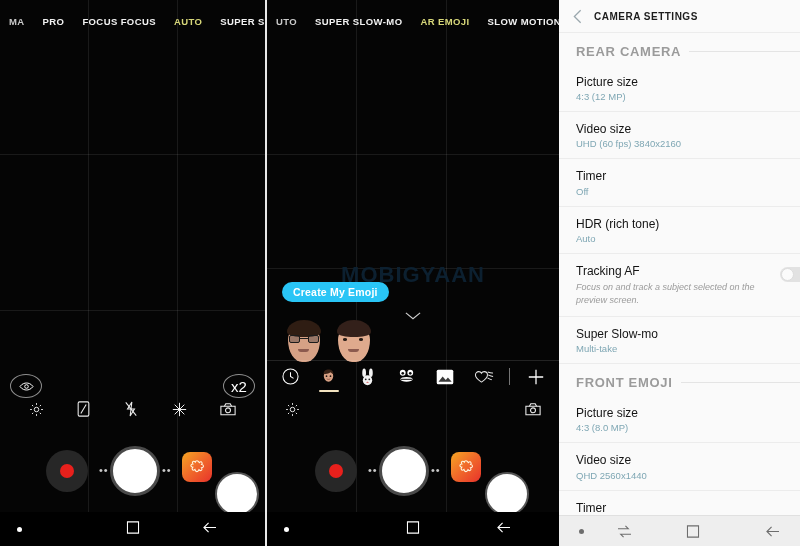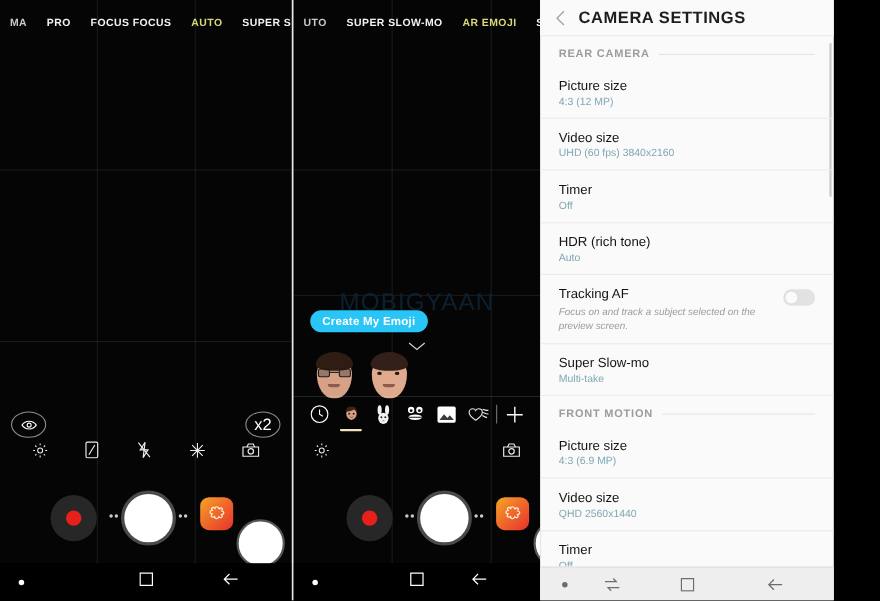--- a/index.html
+++ b/index.html
@@ -12,21 +12,21 @@
   .stage { position: relative; width: 800px; height: 546px; display: flex; }
 
   
   .cam-panel {
     position: relative;
     width: 265px; height: 546px;
     background: #050505;
     overflow: hidden;
     flex: 0 0 auto;
   }
-  .cam-panel.p2 { width: 224px; }
+  .cam-panel.p2 { width: 292px; }
   .panel-sep {
     width: 2px; height: 546px; background: #e9e9e9; flex: 0 0 auto;
   }
 
   
   .mode-bar {
     position: absolute; top: 0; left: 0; right: 0; height: 42px;
     display: flex; align-items: center;
     white-space: nowrap;
     overflow: hidden;
@@ -39,21 +39,21 @@
   .mode-item.dim { color: #c9c9c9; }
 
   
   .grid-lines { position: absolute; left: 0; right: 0; top: 0; bottom: 0; }
   .gl-v { position: absolute; top: 0; bottom: 0; width: 1px; background: rgba(255,255,255,.085); }
   .gl-h { position: absolute; left: 0; right: 0; height: 1px; background: rgba(255,255,255,.085); }
 
   
   .watermark {
     position: absolute; left: 50%; top: 262px; transform: translateX(-50%);
-    font-size: 22px; font-weight: normal; letter-spacing: 1px;
+    font-size: 22px; font-weight: bold; letter-spacing: 1px;
     color: #0d2233; opacity: .95; white-space: nowrap;
     pointer-events: none;
   }
 
   
   .round-btn {
     position: absolute;
     width: 32px; height: 24px; border-radius: 50%;
     border: 1px solid rgba(255,255,255,.55);
     display: flex; align-items: center; justify-content: center;
@@ -149,28 +149,28 @@
   .settings {
     position: relative; width: 267px; height: 546px;
     background: #fafafa; flex: 0 0 auto; overflow: hidden;
   }
   .set-header {
     height: 33px; display: flex; align-items: center; gap: 12px;
     padding: 0 14px; background: #fafafa;
     border-bottom: 1px solid #ececec;
   }
   .set-back { color: #9aa7ad; display: flex; align-items: center; }
-  .set-title { font-size: 15px; font-weight: bold; color: #1d1d1d; letter-spacing: .5px; }
+  .set-title { font-size: 10px; font-weight: bold; color: #1d1d1d; letter-spacing: .5px; }
 
   .set-body { position: relative; height: 482px; overflow: hidden; }
   .sec-head {
     display: flex; align-items: center; gap: 8px;
     padding: 11px 17px 6px 17px;
   }
-  .sec-head-label { font-size: 10px; color: #9b9b9b; letter-spacing: .7px; font-weight: bold; white-space: nowrap; }
+  .sec-head-label { font-size: 13px; color: #9b9b9b; letter-spacing: .7px; font-weight: bold; white-space: nowrap; }
   .sec-head-rule { flex: 1; height: 1px; background: #e4e4e4; }
 
   .set-row {
     position: relative; padding: 9px 17px 9px 17px;
     border-bottom: 1px solid #ececec;
     display: flex; align-items: flex-start; justify-content: space-between;
   }
   .set-row:last-child { border-bottom: 1px solid #ececec; }
   .set-row-text { max-width: 192px; }
   .set-label { font-size: 12px; color: #141414; line-height: 1.35; }
@@ -503,28 +503,28 @@
       </div>
 
       <div class="set-row">
         <div class="set-row-text">
           <div class="set-label">Super Slow-mo</div>
           <div class="set-value">Multi-take</div>
         </div>
       </div>
 
       <div class="sec-head">
-        <span class="sec-head-label">FRONT MOTION</span>
+        <span class="sec-head-label">FRONT EMOJI</span>
         <span class="sec-head-rule"></span>
       </div>
 
       <div class="set-row">
         <div class="set-row-text">
           <div class="set-label">Picture size</div>
-          <div class="set-value">4:3 (6.9 MP)</div>
+          <div class="set-value">4:3 (8.0 MP)</div>
         </div>
       </div>
 
       <div class="set-row">
         <div class="set-row-text">
           <div class="set-label">Video size</div>
           <div class="set-value">QHD 2560x1440</div>
         </div>
       </div>
 

